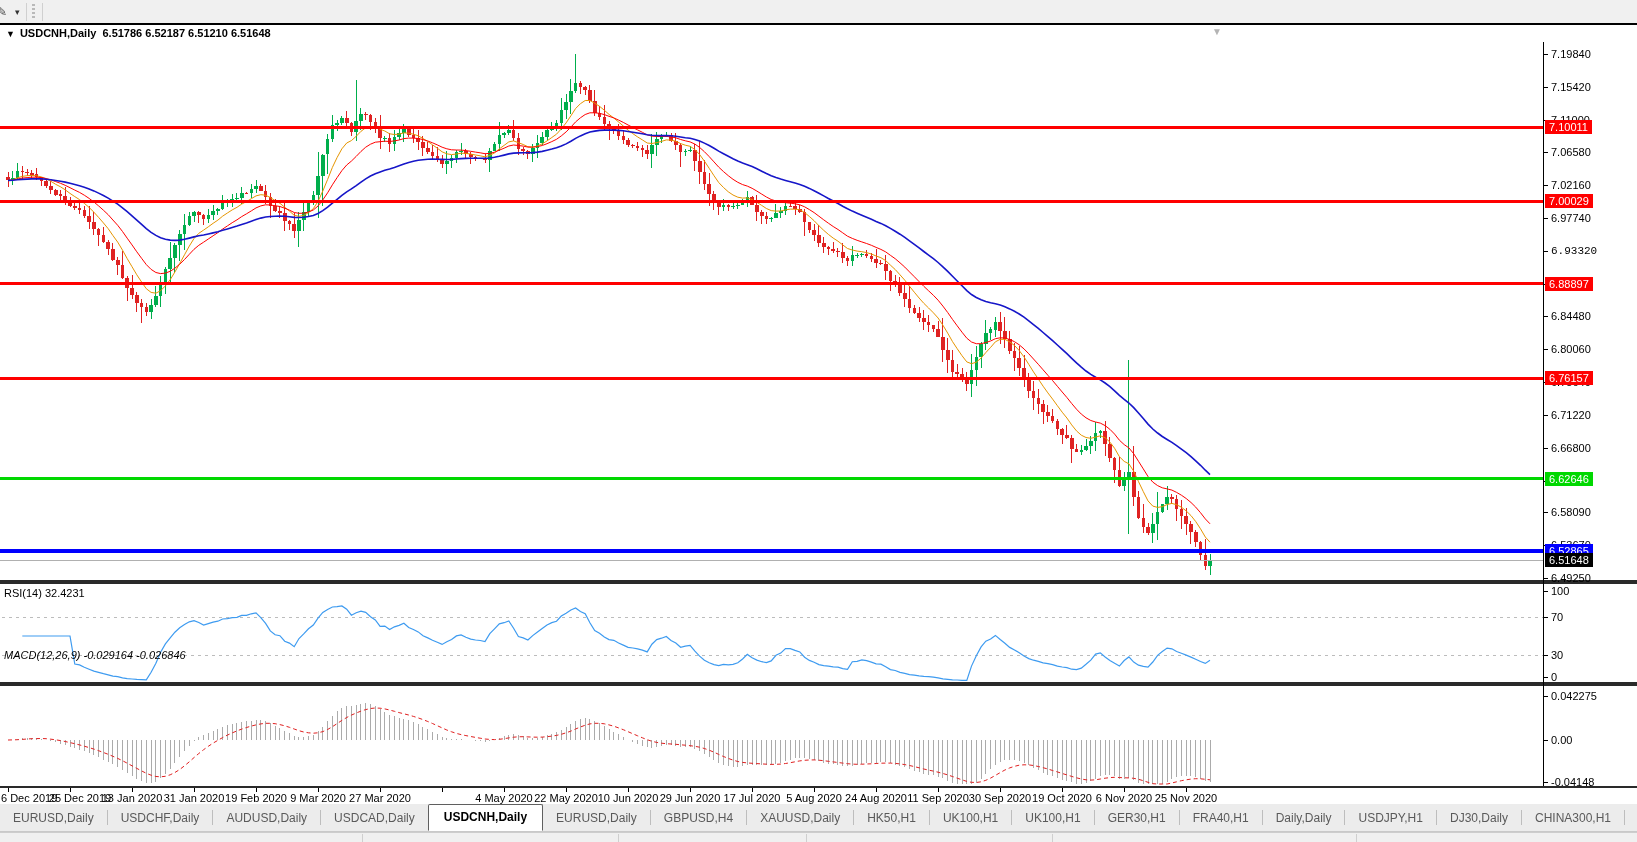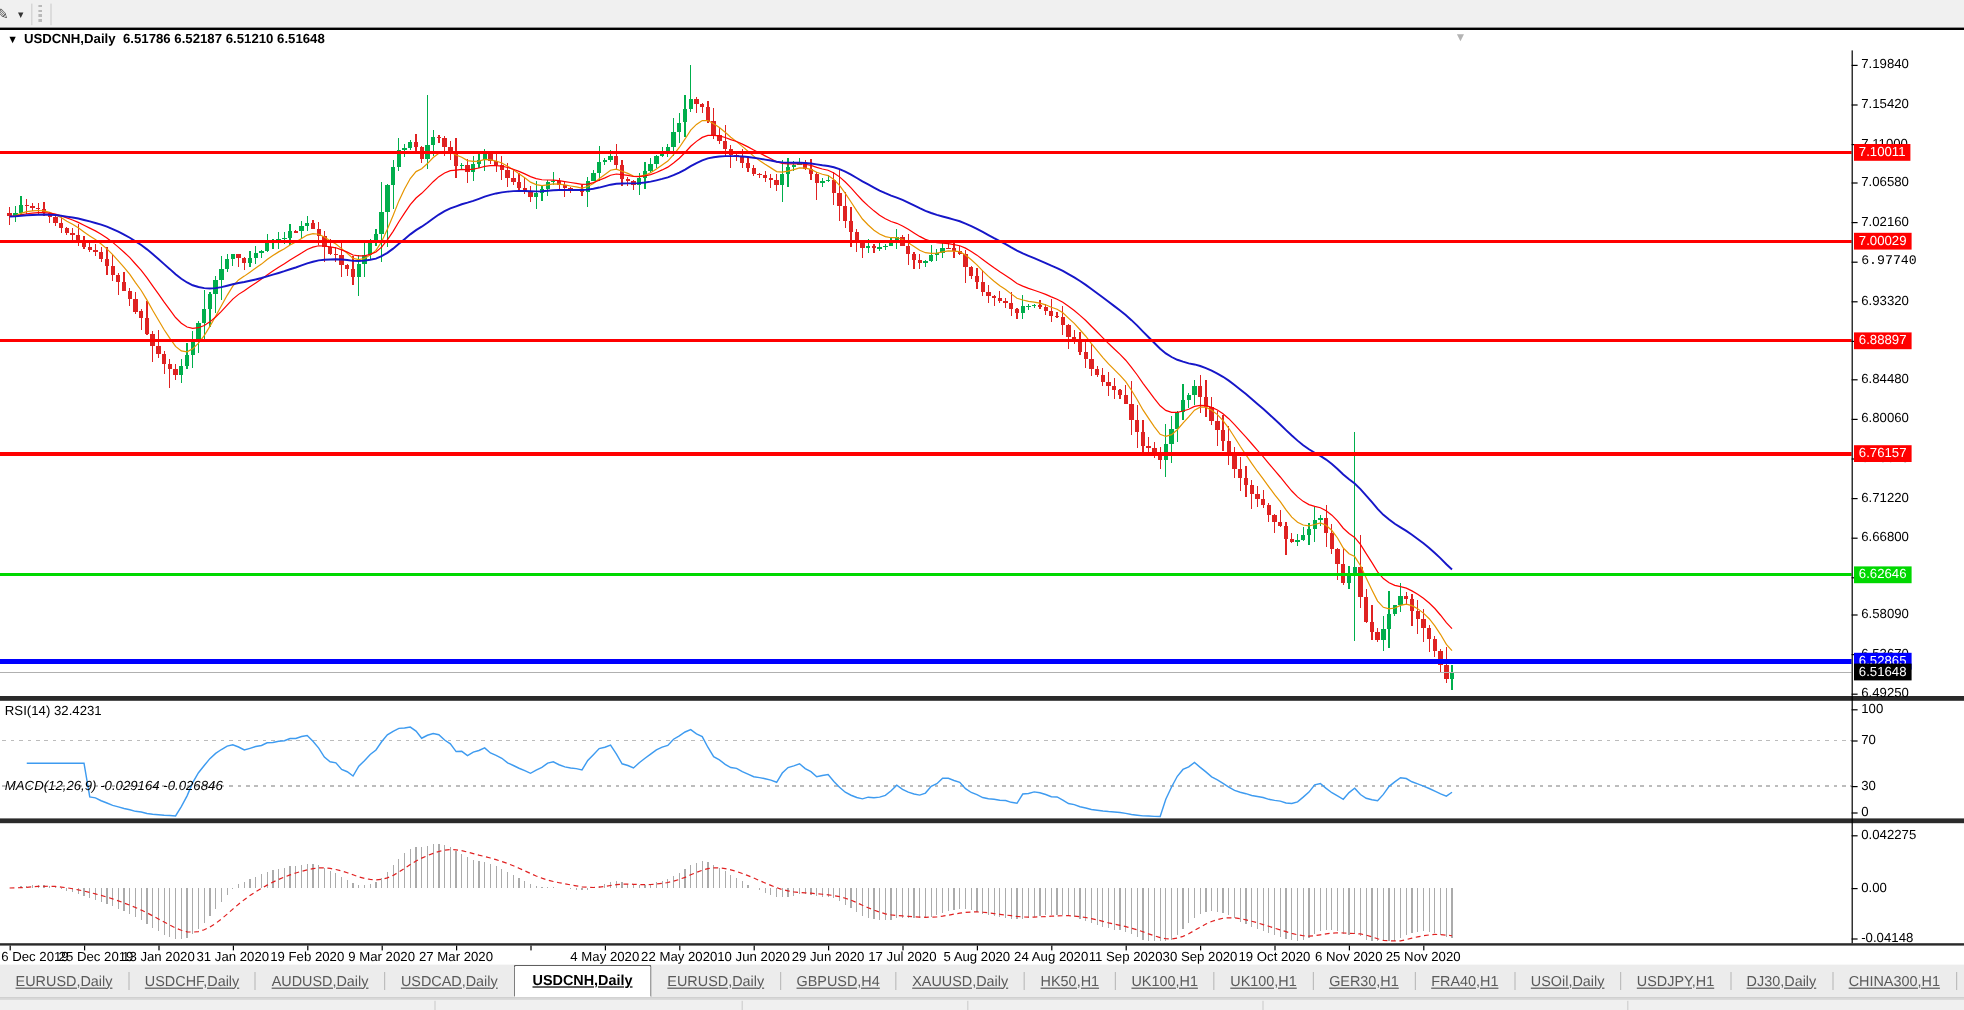--- a/index.html
+++ b/index.html
@@ -32,21 +32,21 @@
   
   .tick-dash{position:absolute;left:1543px;width:5px;height:1px;background:#000;}
   .tick-label{position:absolute;left:1551px;font-size:11px;color:#000;transform:translateY(-50%);white-space:nowrap;}
   .price-tag{position:absolute;left:1545px;font-size:11px;color:#fff;padding:0 4px;height:14px;line-height:14px;transform:translateY(-50%);white-space:nowrap;}
   
   .date-tick{position:absolute;top:763px;width:1px;height:4px;background:#000;}
   .date-label{position:absolute;top:767px;font-size:11px;color:#000;white-space:nowrap;transform:translateX(-50%);}
   .date-label.first{transform:none;}
   
   #tabbar{position:absolute;top:804px;left:0;width:1637px;height:28px;background:#ececec;border-bottom:1px solid #c9c9c9;display:flex;align-items:center;box-sizing:border-box;}
-  .tab{font-size:12px;color:#5a5a5a;padding:0 13px;height:26px;line-height:26px;white-space:nowrap;cursor:default;text-decoration:underline;}
+  .tab{font-size:12px;color:#5a5a5a;padding:0 13px;height:26px;line-height:26px;white-space:nowrap;cursor:default;}
   .tab.active{background:#fff;color:#000;font-weight:bold;border:1px solid #5f5f5f;border-bottom:1px solid #fff;height:25px;line-height:24px;border-radius:2px 2px 0 0;padding:0 15px;}
   .tab-sep{width:1px;height:15px;background:#bdbdbd;}
   
   #statusbar{position:absolute;top:832px;left:0;width:1637px;height:10px;background:#f0f0f0;border-top:1px solid #cdcdcd;}
   .status-sep{position:absolute;top:1px;width:1px;height:9px;background:#cfcfcf;}
 </style>
 </head>
 <body>
 
 <div id="app">
@@ -857,23 +857,23 @@
         <div class="tick-label" style="top: 29px;">7.19840</div>
         <div class="tick-dash" style="top: 62px;"></div>
         <div class="tick-label" style="top: 62px;">7.15420</div>
         <div class="tick-dash" style="top: 95px;"></div>
         <div class="tick-label" style="top: 95px;">7.11000</div>
         <div class="tick-dash" style="top: 127px;"></div>
         <div class="tick-label" style="top: 127px;">7.06580</div>
         <div class="tick-dash" style="top: 160px;"></div>
         <div class="tick-label" style="top: 160px;">7.02160</div>
         <div class="tick-dash" style="top: 193px;"></div>
-        <div class="tick-label" style="top: 193px; font-family: Liberation Mono, monospace;">6.97740</div>
+        <div class="tick-label" style="top: 193px;">6.97740</div>
         <div class="tick-dash" style="top: 226px;"></div>
-        <div class="tick-label" style="top: 226px;">6.93320</div>
+        <div class="tick-label" style="top: 226px; font-family: Liberation Mono, monospace;">6.93320</div>
         <div class="tick-dash" style="top: 259px;"></div>
         <div class="tick-label" style="top: 259px;">6.88900</div>
         <div class="tick-dash" style="top: 291px;"></div>
         <div class="tick-label" style="top: 291px;">6.84480</div>
         <div class="tick-dash" style="top: 324px;"></div>
         <div class="tick-label" style="top: 324px;">6.80060</div>
         <div class="tick-dash" style="top: 357px;"></div>
         <div class="tick-label" style="top: 357px;">6.75640</div>
         <div class="tick-dash" style="top: 390px;"></div>
         <div class="tick-label" style="top: 390px;">6.71220</div>
@@ -972,21 +972,21 @@
         <span class="tab">HK50,H1</span>
         <span class="tab-sep"></span>
         <span class="tab">UK100,H1</span>
         <span class="tab-sep"></span>
         <span class="tab">UK100,H1</span>
         <span class="tab-sep"></span>
         <span class="tab">GER30,H1</span>
         <span class="tab-sep"></span>
         <span class="tab">FRA40,H1</span>
         <span class="tab-sep"></span>
-        <span class="tab">USOil,Daily</span>
+        <span class="tab">Daily,Daily</span>
         <span class="tab-sep"></span>
         <span class="tab">USDJPY,H1</span>
         <span class="tab-sep"></span>
         <span class="tab">DJ30,Daily</span>
         <span class="tab-sep"></span>
         <span class="tab">CHINA300,H1</span>
         <span class="tab-sep"></span>
         <span class="tab">USOil,H</span>
       </span>
 

